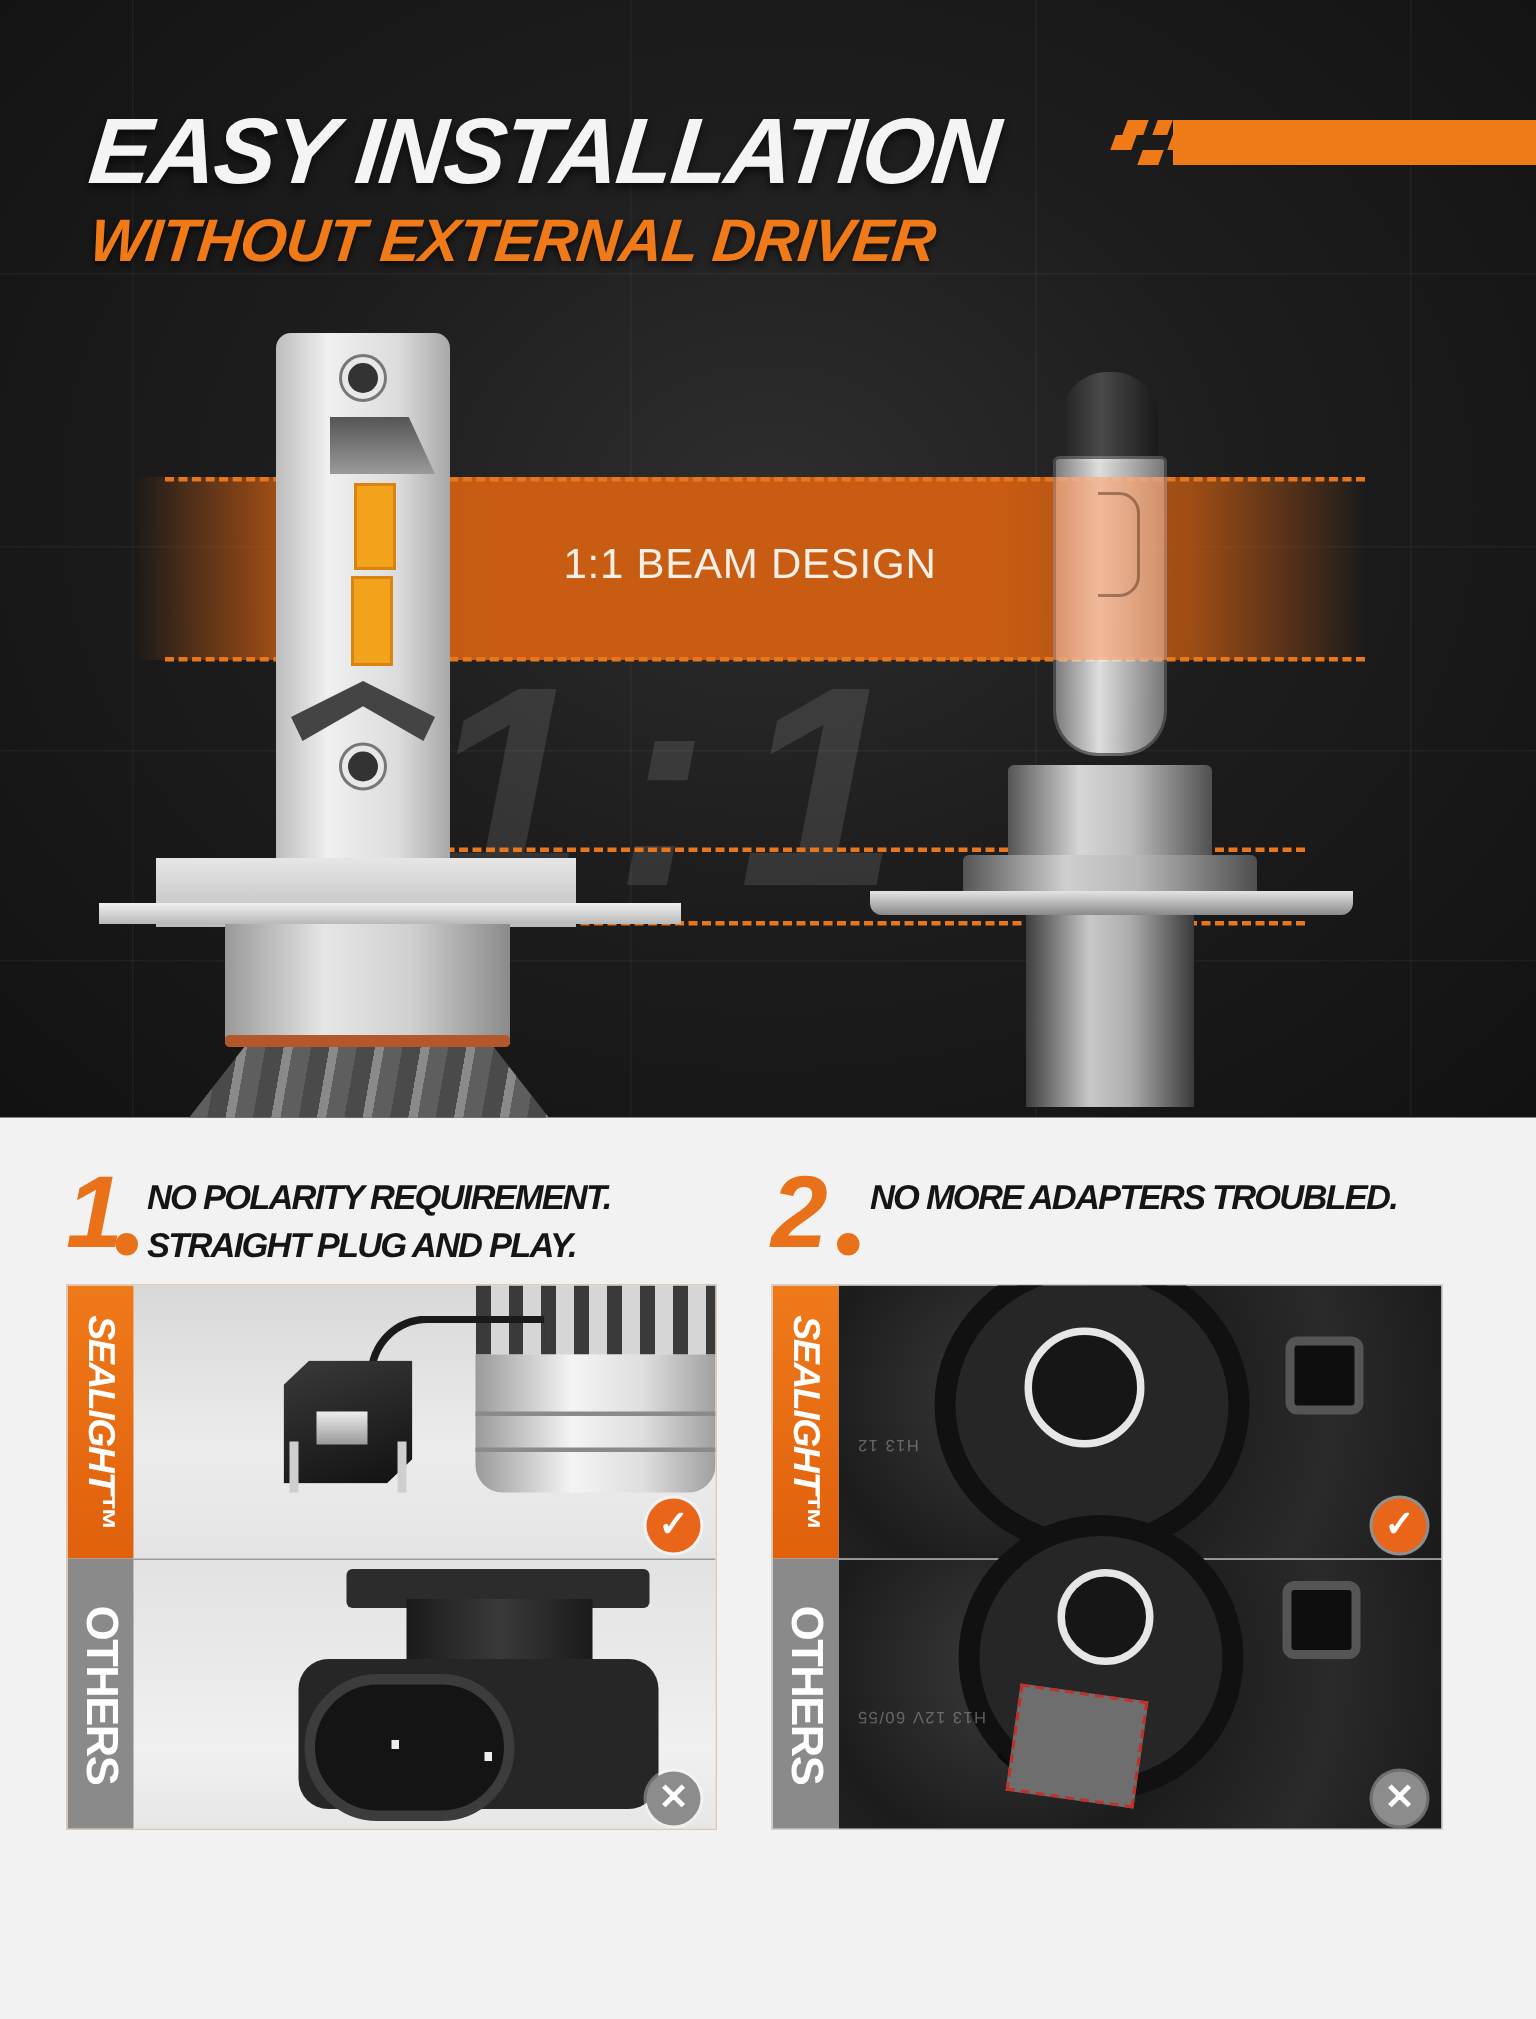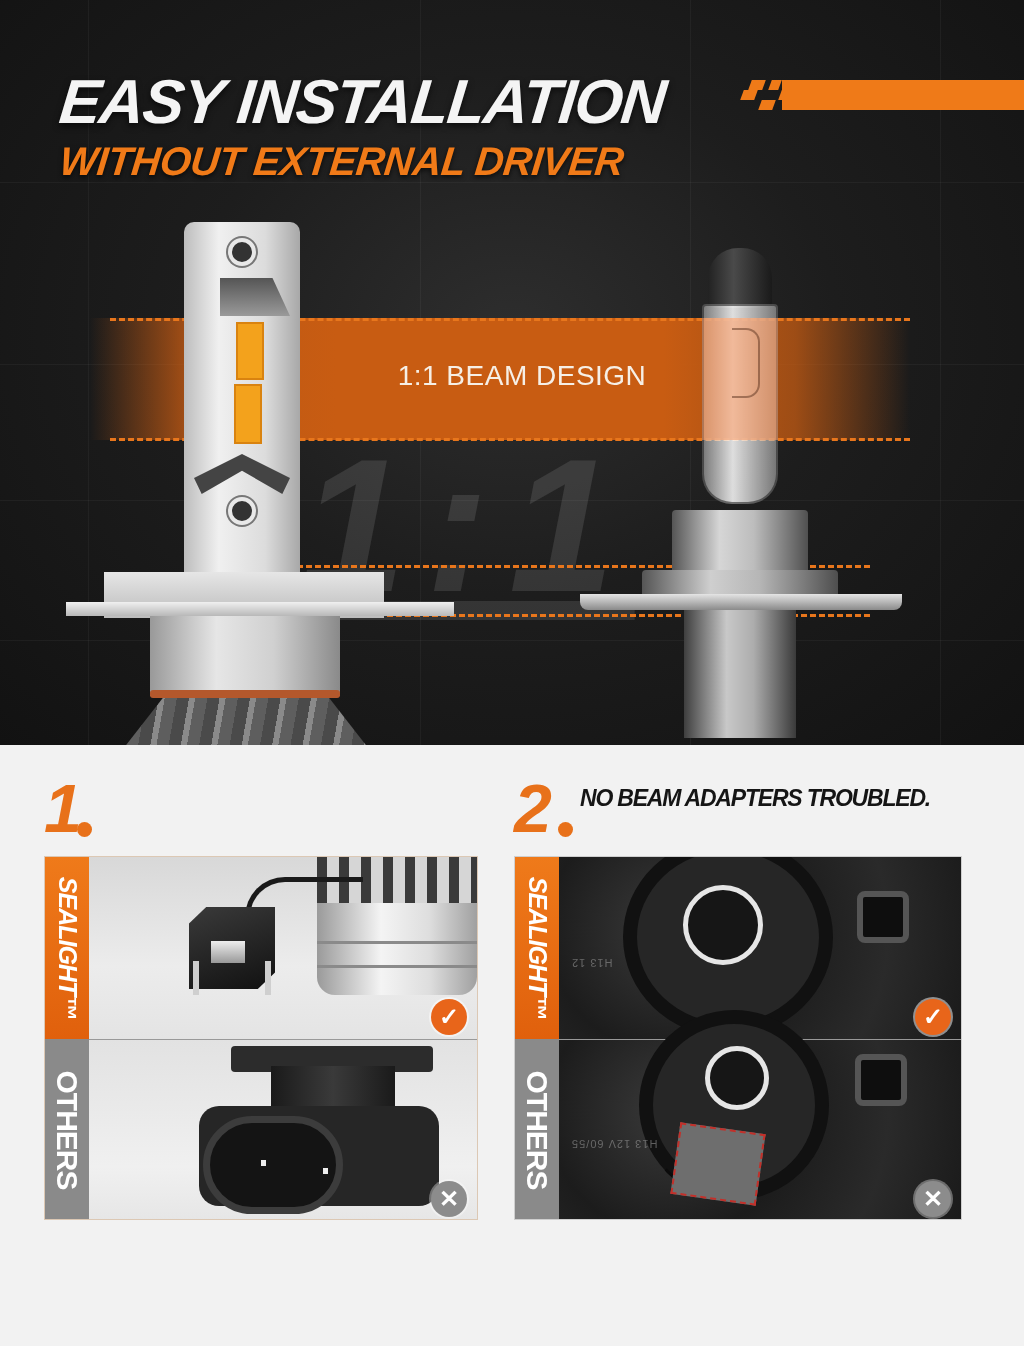--- a/index.html
+++ b/index.html
@@ -29,33 +29,33 @@
     transform: skewX(-6deg); text-shadow: 0 2px 5px rgba(0,0,0,0.7);
   }
   .flag-stripe {
     position: absolute; left: 782px; top: 80px; width: 242px; height: 30px; background: #ef7a18;
   }
   .flag-checks { position: absolute; left: 740px; top: 80px; width: 60px; height: 30px; }
   .flag-checks span { position: absolute; background: #ef7a18; transform: skewX(-20deg); }
 
   
   .watermark {
-    position: absolute; left: 300px; top: 430px; font-weight: 700; font-style: italic;
-    font-size: 190px; line-height: 190px; color: rgba(255,255,255,0.11); letter-spacing: 20px; text-decoration: underline;
+    position: absolute; left: 284px; top: 430px; font-weight: 700; font-style: italic;
+    font-size: 190px; line-height: 190px; color: rgba(255,255,255,0.11); letter-spacing: 20px;
   }
 
   
   .beam-band {
     position: absolute; left: 90px; top: 318px; width: 820px; height: 122px;
     background: linear-gradient(90deg, rgba(220,100,20,0) 0%, rgba(216,98,18,0.85) 14%, #c85c12 30%, #c85c12 70%, rgba(200,92,18,0.75) 86%, rgba(200,92,18,0) 100%);
   }
   .beam-dash { position: absolute; height: 0; border-top: 3px dashed #e8761c; }
   .beam-label {
     position: absolute; left: 0; width: 1000px; top: 360px; text-align: center;
-    font-size: 28px; color: #f6efe6; letter-spacing: 0.5px; margin-left: 22px;
+    font-size: 28px; color: #f6efe6; letter-spacing: 0.5px;
   }
 
   
   .led { position: absolute; left: 60px; top: 222px; width: 400px; height: 523px; }
   .led-body {
     position: absolute; left: 124px; top: 0; width: 116px; height: 420px; border-radius: 10px 10px 0 0;
     background: linear-gradient(90deg, #bdbdbd 0%, #f0f0f0 30%, #dcdcdc 70%, #a8a8a8 100%);
   }
   .led-screw { position: absolute; left: 44px; width: 28px; height: 28px; border-radius: 50%; background: #333; border: 4px solid #e8e8e8; box-shadow: 0 0 0 2px #777; }
   .led-screw::after { content: ""; position: absolute; left: 4px; top: 4px; width: 0; height: 0; border-left: 6px solid transparent; border-right: 6px solid transparent; }
@@ -204,20 +204,24 @@
       <div class="hal-flange"></div>
       <div class="hal-base"></div>
     </div>
 
     <div class="beam-label">1:1 BEAM DESIGN</div>
   </section>
 
   <div class="feature-head" style="left:44px;width:440px">
     <div class="feature-num">1</div>
     <div class="feature-dot" style="left:33px;top:42px"></div>
+    <div class="feature-lines" style="left:54px">
+      <div>NO POLARITY REQUIREMENT.</div>
+      <div>STRAIGHT PLUG AND PLAY.</div>
+    </div>
   </div>
 
   <div class="panel" style="left:44px;width:434px">
     <div class="panel-img-top">
       <div class="p1-top-bg"></div>
       <div class="p1-fins"></div>
       <div class="p1-heatsink" style="top:46px;height:92px"></div>
       <div class="p1-ridge" style="top:84px"></div>
       <div class="p1-ridge" style="top:108px"></div>
       <div class="p1-cable"></div>
@@ -244,21 +248,21 @@
     </div>
 
     <div class="badge ok" style="top:142px">✓</div>
     <div class="badge no" style="top:324px">✕</div>
   </div>
 
   <div class="feature-head" style="left:514px;width:470px">
     <div class="feature-num">2</div>
     <div class="feature-dot" style="left:44px;top:42px"></div>
     <div class="feature-lines" style="left:66px">
-      <div>NO BEAM ADAPTERS TROUBLED.</div>
+      <div>NO MORE ADAPTERS TROUBLED.</div>
     </div>
   </div>
 
   <div class="panel" style="left:514px;width:448px;border-color:#cfcfcf">
     <div class="panel-img-top">
       <div class="p2-bg"></div>
       <div class="p2-ring-outer" style="left:64px;top:-20px;width:210px;height:200px"></div>
       <div class="p2-ring-white" style="left:124px;top:28px;width:80px;height:80px"></div>
       <div class="p2-hex" style="left:298px;top:34px"></div>
       <div class="p2-wire" style="left:120px;top:60px;width:110px;height:120px"></div>

